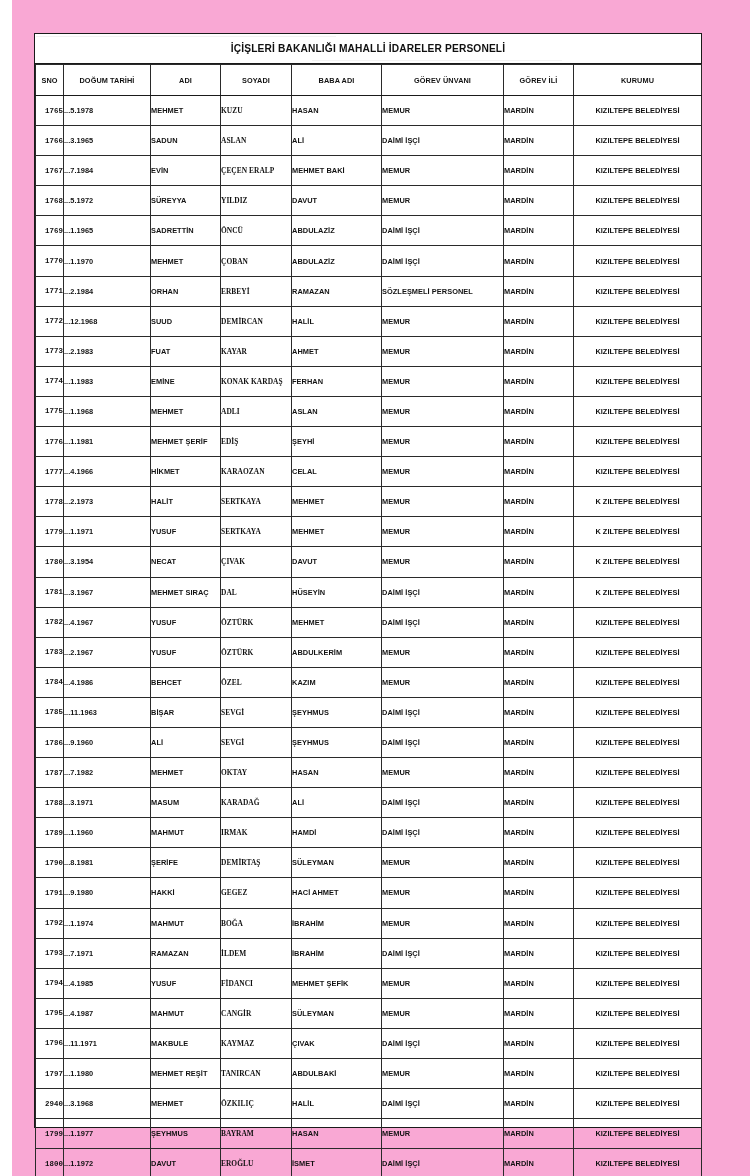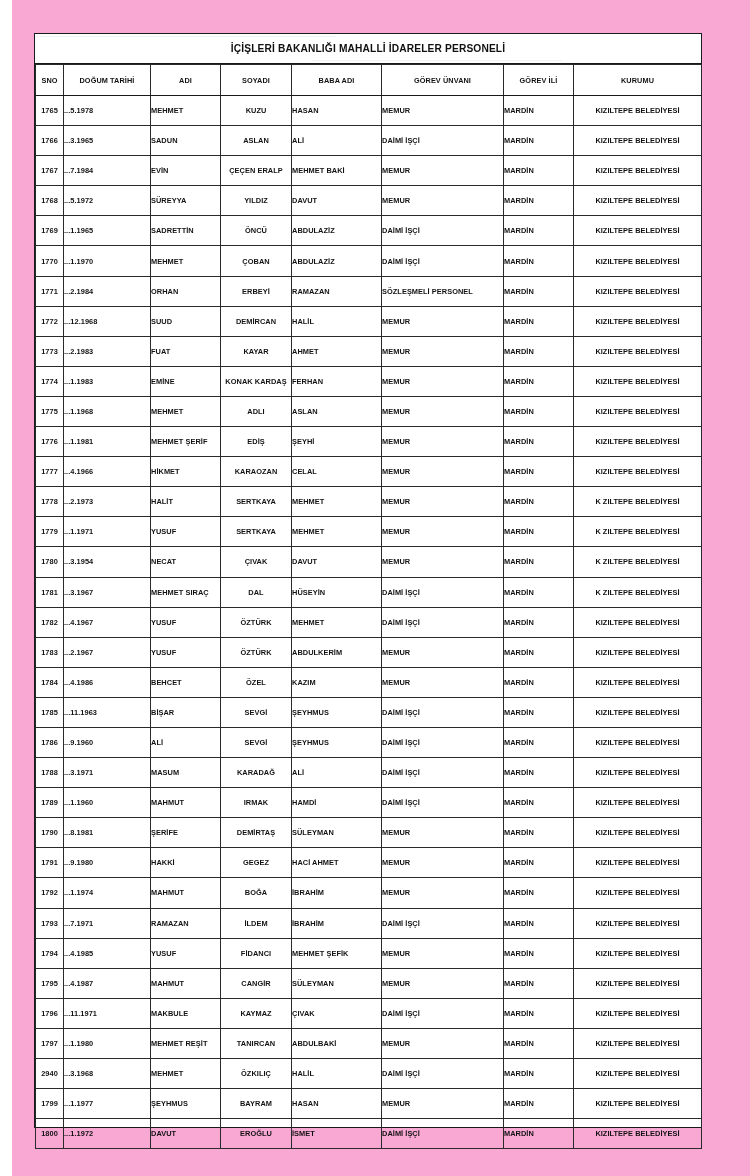--- a/index.html
+++ b/index.html
@@ -68,24 +68,24 @@
     font-weight: bold;
     font-size: 7.3px;
     letter-spacing: 0.1px;
     border-bottom: 1.3px solid #1a1a1a;
   }
   table.reg tbody td {
     font-weight: bold;
     font-size: 7.4px;
     letter-spacing: 0.05px;
   }
-  td.c-sno   { text-align: center;  padding-right: 3px; font-size: 7.2px; }
+  td.c-sno   { text-align: right;  padding-right: 3px; font-size: 7.2px; font-family: Liberation Mono, monospace; }
   td.c-date  { text-align: left;   padding-left: 4px; }
   td.c-ad    { text-align: left;   padding-left: 5px; }
-  td.c-soyad { text-align: center;   padding-left: 5px; }
+  td.c-soyad { text-align: left;   padding-left: 5px; font-family: Liberation Serif, serif; }
   td.c-baba  { text-align: left;   padding-left: 5px; }
   td.c-unvan { text-align: left;   padding-left: 5px; }
   td.c-il    { text-align: left;   padding-left: 5px; }
   td.c-kurum { text-align: center;   padding-left: 5px; font-size: 7.1px; }
 
   col.w-sno   { width: 28px; }
   col.w-date  { width: 87px; }
   col.w-ad    { width: 70px; }
   col.w-soyad { width: 71px; }
   col.w-baba  { width: 90px; }
@@ -349,20 +349,30 @@
             <td class="c-sno">1786</td>
             <td class="c-date">...9.1960</td>
             <td class="c-ad">ALİ</td>
             <td class="c-soyad">SEVGİ</td>
             <td class="c-baba">ŞEYHMUS</td>
             <td class="c-unvan">DAİMİ İŞÇİ</td>
             <td class="c-il">MARDİN</td>
             <td class="c-kurum">KIZILTEPE BELEDİYESİ</td>
           </tr>
           <tr>
+            <td class="c-sno">1787</td>
+            <td class="c-date">...7.1982</td>
+            <td class="c-ad">MEHMET</td>
+            <td class="c-soyad">OKTAY</td>
+            <td class="c-baba">HASAN</td>
+            <td class="c-unvan">MEMUR</td>
+            <td class="c-il">MARDİN</td>
+            <td class="c-kurum">KIZILTEPE BELEDİYESİ</td>
+          </tr>
+          <tr>
             <td class="c-sno">1788</td>
             <td class="c-date">...3.1971</td>
             <td class="c-ad">MASUM</td>
             <td class="c-soyad">KARADAĞ</td>
             <td class="c-baba">ALİ</td>
             <td class="c-unvan">DAİMİ İŞÇİ</td>
             <td class="c-il">MARDİN</td>
             <td class="c-kurum">KIZILTEPE BELEDİYESİ</td>
           </tr>
           <tr>

